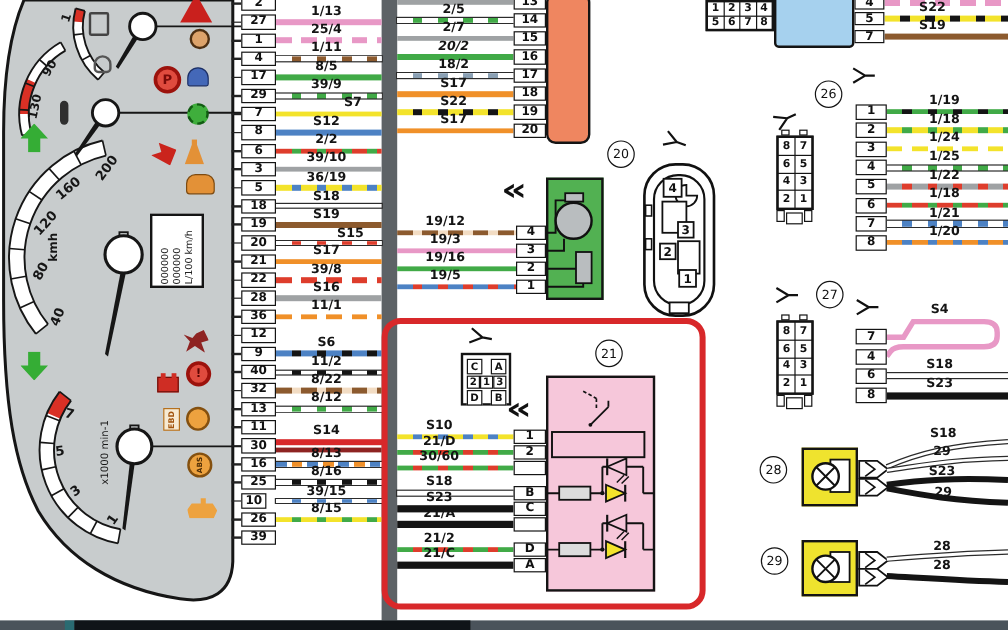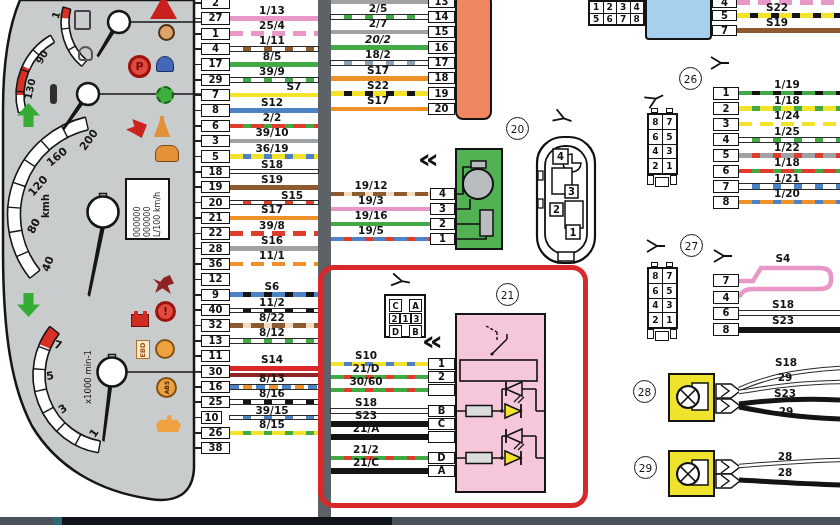--- a/index.html
+++ b/index.html
@@ -342,21 +342,21 @@
     <div class="pin" style="left: 201px; top: 396.03px; width: 29px; height: 12.4px;">25</div>
     <div class="stub" style="left: 193px; top: 401.43px; width: 8px;"></div>
     <div class="wire" style="left: 230px; top: 416.085px; width: 88px; height: 3px; background: repeating-linear-gradient(90deg, rgb(255, 255, 255) 0px, rgb(255, 255, 255) 13px, rgb(77, 130, 196) 13px, rgb(77, 130, 196) 21px); box-shadow: rgb(43, 43, 43) 0px 0px 0px 1px;"></div>
     <div class="wlabel" style="left: 272px; top: 414.585px;">39/15</div>
     <div class="pin" style="left: 201px; top: 411.385px; width: 21px; height: 12.4px;">10</div>
     <div class="stub" style="left: 193px; top: 416.785px; width: 8px;"></div>
     <div class="wire" style="left: 230px; top: 430.69px; width: 88px; height: 4.5px; background: repeating-linear-gradient(90deg, rgb(243, 227, 43) 0px, rgb(243, 227, 43) 13px, rgb(65, 170, 71) 13px, rgb(65, 170, 71) 21px);"></div>
     <div class="wlabel" style="left: 272px; top: 429.19px;">8/15</div>
     <div class="pin" style="left: 201px; top: 426.74px; width: 29px; height: 12.4px;">26</div>
     <div class="stub" style="left: 193px; top: 432.14px; width: 8px;"></div>
-    <div class="pin" style="left: 201px; top: 442.095px; width: 29px; height: 12.4px;">38</div>
+    <div class="pin" style="left: 201px; top: 442.095px; width: 29px; height: 12.4px;">39</div>
     <div class="stub" style="left: 193px; top: 447.495px; width: 8px;"></div>
     <div class="wire" style="left: 331px; top: -0.75px; width: 97px; height: 4.5px; background: rgb(159, 162, 164);"></div>
     <div class="pin" style="left: 428px; top: -4.7px; width: 27px; height: 12.4px;">13</div>
     <div class="wire" style="left: 331px; top: 14.65px; width: 97px; height: 4.5px; background: repeating-linear-gradient(90deg, rgb(255, 255, 255) 0px, rgb(255, 255, 255) 13px, rgb(65, 170, 71) 13px, rgb(65, 170, 71) 21px); box-shadow: rgb(43, 43, 43) 0px 0px 0px 1px;"></div>
     <div class="wlabel" style="left: 378px; top: 13.15px;">2/5</div>
     <div class="pin" style="left: 428px; top: 10.7px; width: 27px; height: 12.4px;">14</div>
     <div class="wire" style="left: 331px; top: 29.95px; width: 97px; height: 4.5px; background: rgb(159, 162, 164);"></div>
     <div class="wlabel" style="left: 378px; top: 28.45px;">2/7</div>
     <div class="pin" style="left: 428px; top: 26px; width: 27px; height: 12.4px;">15</div>
     <div class="wire" style="left: 331px; top: 45.35px; width: 97px; height: 4.5px; background: rgb(65, 170, 71);"></div>

